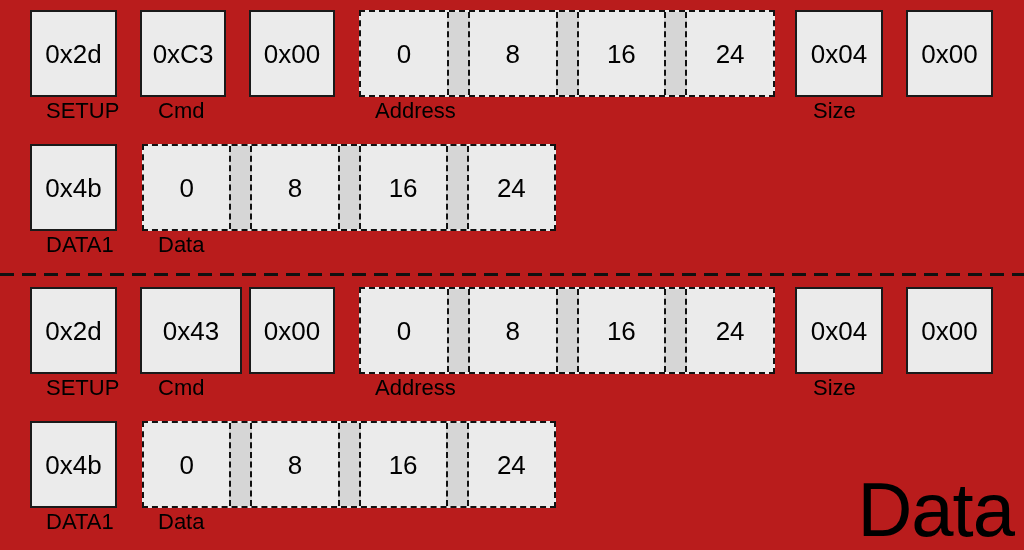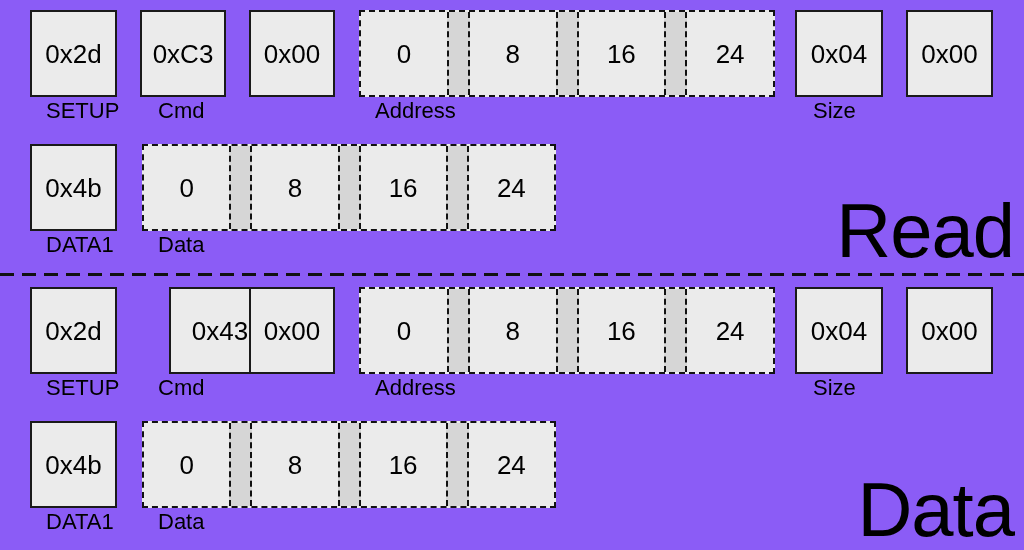--- a/index.html
+++ b/index.html
@@ -5,21 +5,21 @@
   html, body {
     margin: 0;
     padding: 0;
     background: #ffffff;
     font-family: "Liberation Sans", sans-serif;
   }
   .canvas {
     position: relative;
     width: 1024px;
     height: 550px;
-    background: #8b5cf6;
+    background: #b91c1c;
     overflow: hidden;
     color: #000000;
   }
   .section {
     position: absolute;
     left: 0;
     width: 1024px;
     height: 273px;
   }
   .byte-box {
@@ -150,31 +150,30 @@
         </div>
       <div class="group-strip"></div>
       <div class="group-cell">
           <span>24</span>
         </div>
     </div>
 
     <div class="field-label" style="left:30px; top:233px;">DATA1</div>
     <div class="field-label centered" style="left:142px; top:233px; width:414px;">Data</div>
 
-    <div class="big-label" style="top:193px;">Read</div>
   </div>
 
   <div class="divider"></div>
 
   <div class="section" style="top:277px;">
 
     <div class="byte-box" style="left:30px; top:10px; width:87px;">
       <span>0x2d</span>
     </div>
-    <div class="byte-box" style="left:140px; top:10px; width:102px;margin-left:29px;">
+    <div class="byte-box" style="left:140px; top:10px; width:102px;">
       <span>0x43</span>
     </div>
     <div class="byte-box" style="left:249px; top:10px; width:86px;">
       <span>0x00</span>
     </div>
 
     <div class="group-box" style="left:359px; top:10px; width:416px;">
       <div class="group-cell">
           <span>0</span>
         </div>

